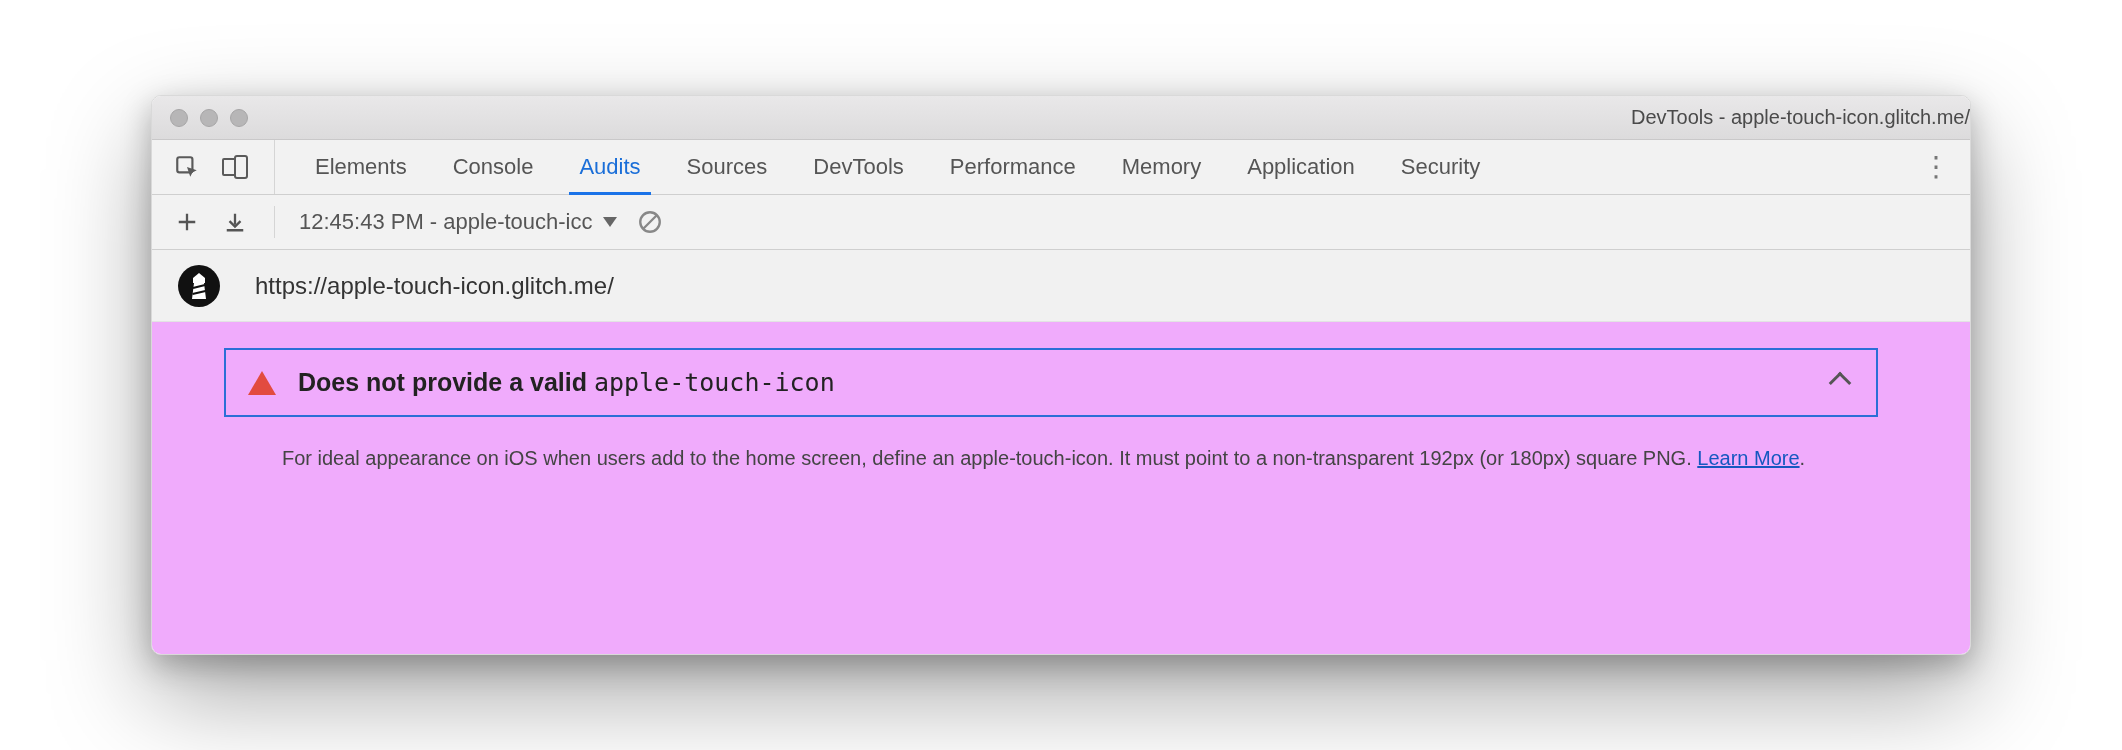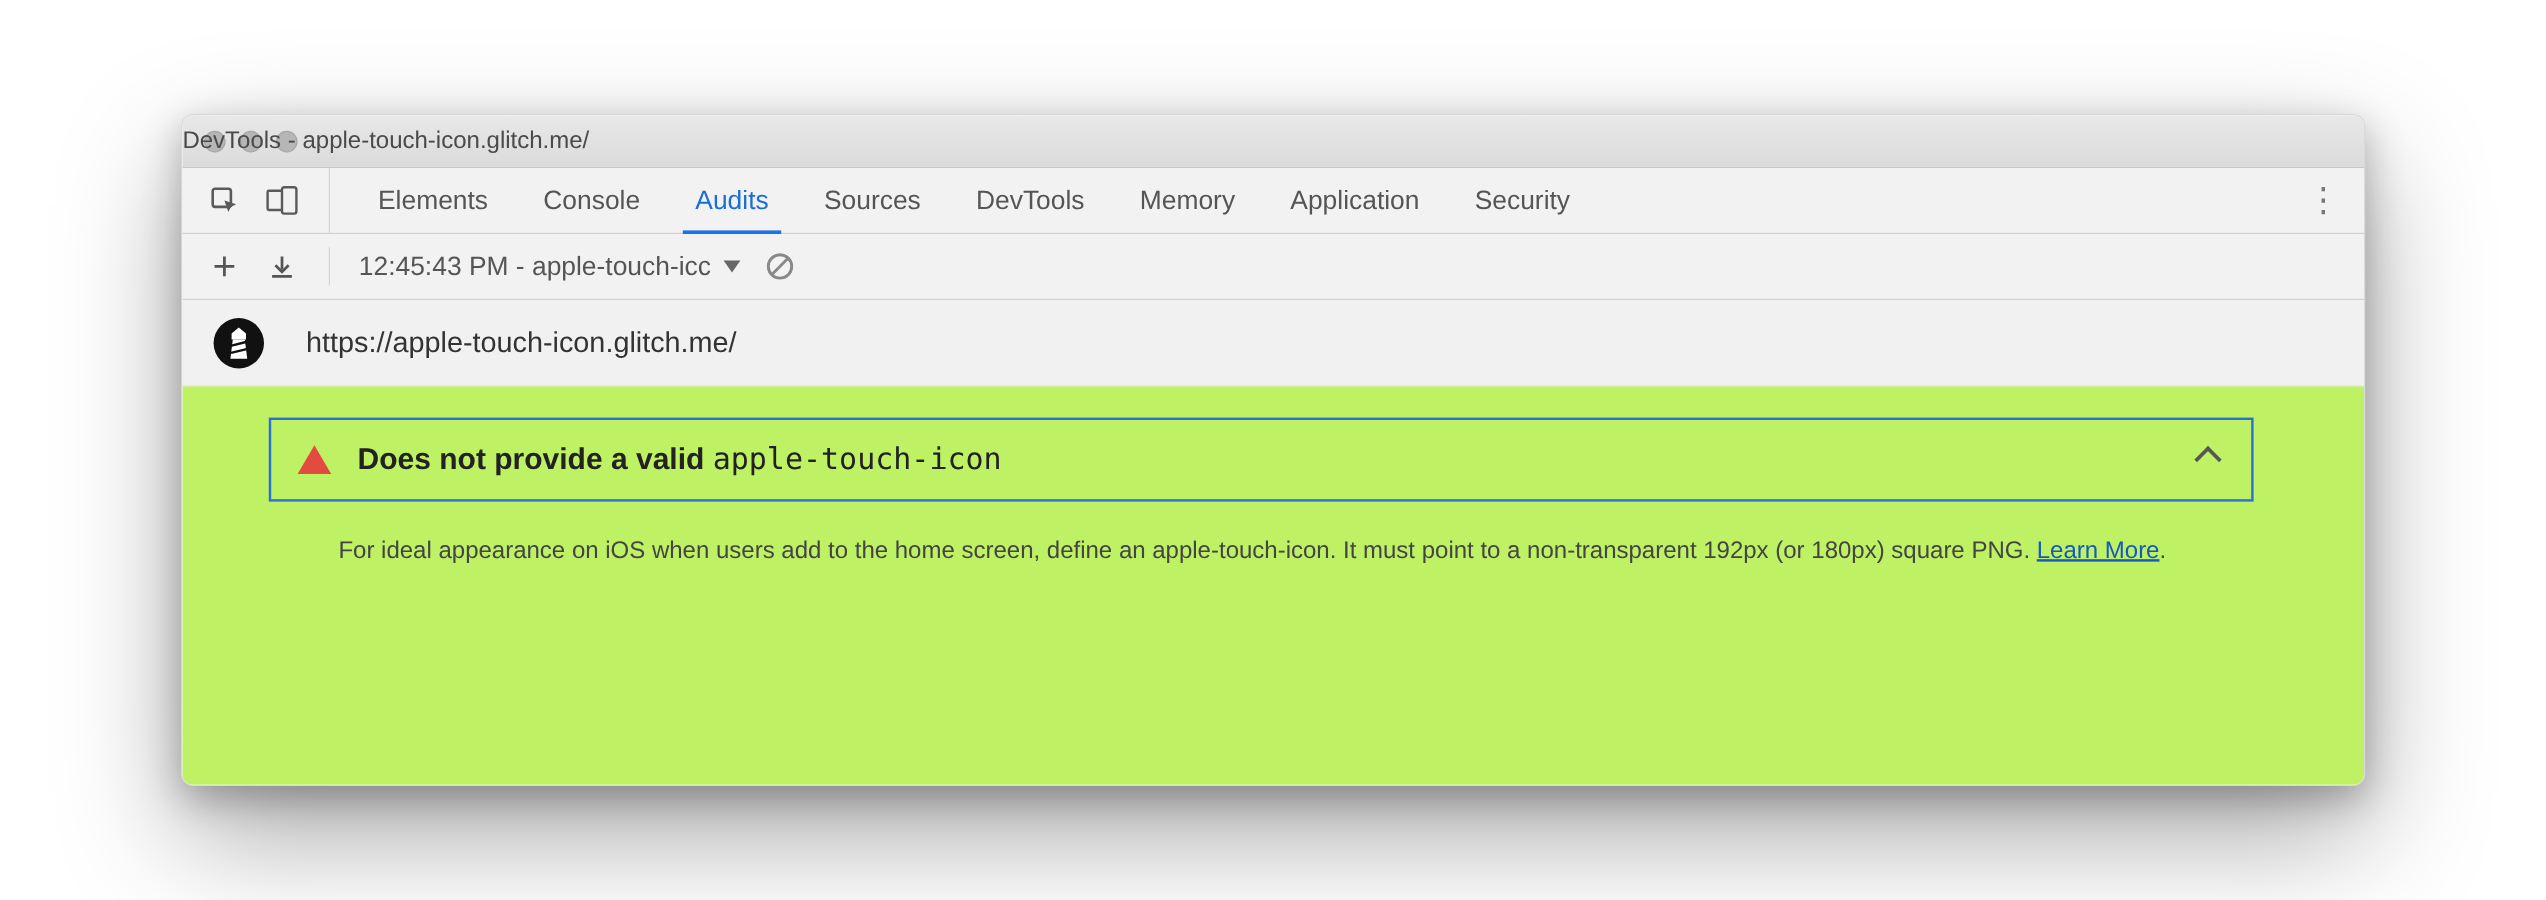--- a/index.html
+++ b/index.html
@@ -34,21 +34,21 @@
     gap: 12px;
     padding-left: 18px;
   }
   .traffic-lights .dot {
     width: 18px; height: 18px; border-radius: 50%;
     background: #b7b6b7; border: 1px solid #a7a6a7;
   }
   .title {
     position: absolute;
     left: 0; right: 0;
-    text-align: left;
+    text-align: right;
     font-size: 20px;
     color: #4a4a4a;
     pointer-events: none;
   }
   
   .tabs {
     height: 55px;
     display: flex;
     align-items: stretch;
     border-bottom: 1px solid #cfcfcf;
@@ -134,21 +134,21 @@
     font-size: 24px;
   }
   .lh-badge {
     width: 42px; height: 42px; border-radius: 50%;
     background: #111;
     display: flex; align-items: center; justify-content: center;
   }
   
   .content {
     flex: 1;
-    background: #bef264;
+    background: #f0abfc;
     padding: 26px 92px 10px 72px;
   }
   .audit-box {
     border: 2px solid #2b6fd6;
     padding: 18px 22px 18px 22px;
     display: flex;
     align-items: center;
     gap: 22px;
   }
   .tri-fail {
@@ -209,20 +209,21 @@
           <rect x="14" y="1" width="12" height="22" rx="2" fill="#f2f2f2"></rect>
         </svg>
       </div>
     </div>
     <div class="tab-list">
       <div class="tab">Elements</div>
       <div class="tab">Console</div>
       <div class="tab active">Audits</div>
       <div class="tab">Sources</div>
       <div class="tab">DevTools</div>
+      <div class="tab">Performance</div>
       <div class="tab">Memory</div>
       <div class="tab">Application</div>
       <div class="tab">Security</div>
     </div>
     <div class="tab-trailing">
       <span class="dots">⋮</span>
     </div>
   </div>
 
   <div class="toolbar">

